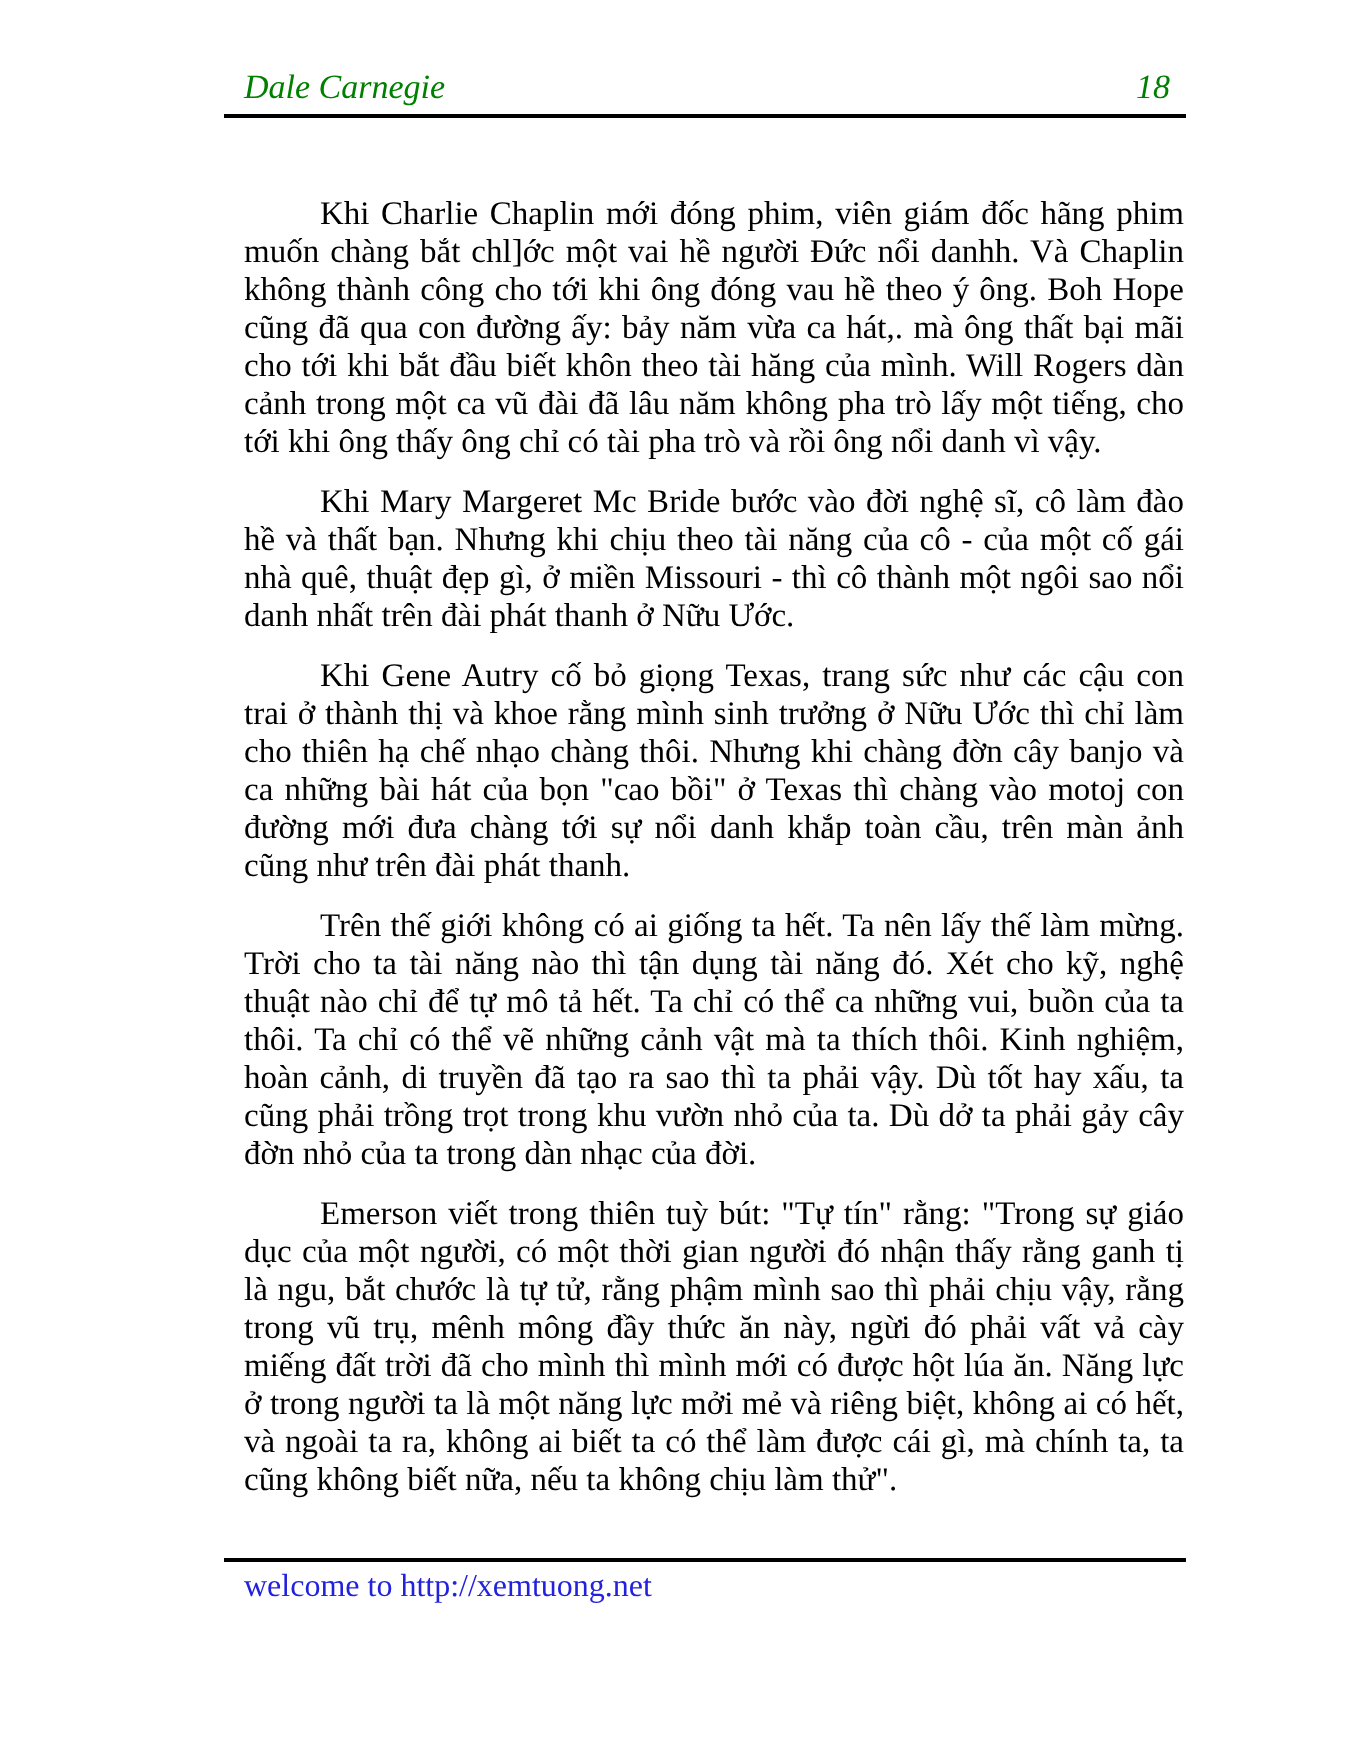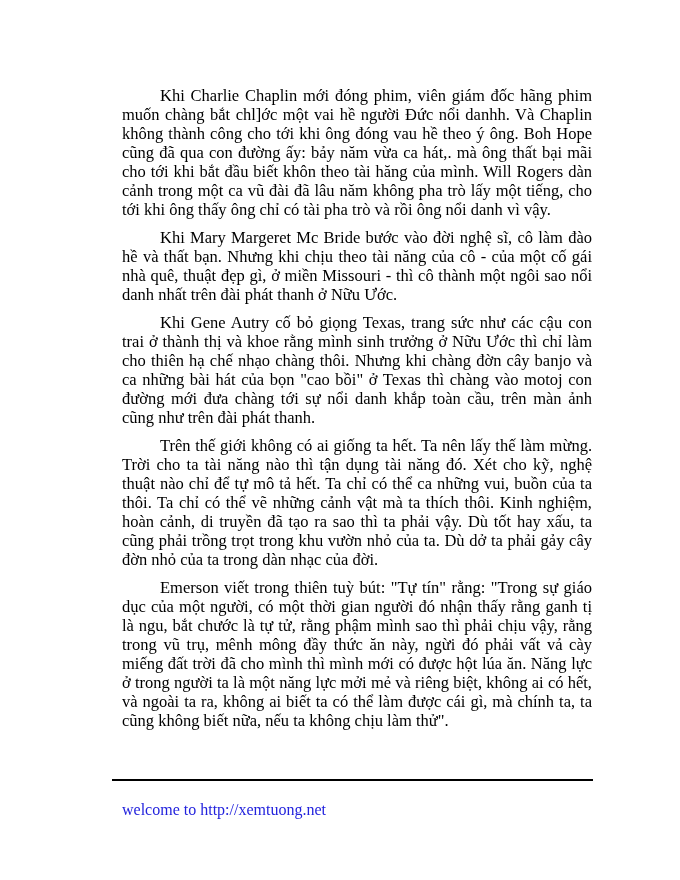--- a/index.html
+++ b/index.html
@@ -41,49 +41,53 @@
   }
   
   .content {
     position: absolute;
     top: 86px;
     left: 122px;
     width: 470px;
     color: #000000;
   }
   .content p {
-    margin: 0 0 9px 0;
+    margin: 11px 0 9px 0;
     font-size: 16.5px;
     line-height: 19px;
     text-align: justify;
     text-indent: 38px;
   }
   
   .footer {
     position: absolute;
     top: 779px;
     left: 112px;
     width: 481px;
     border-top: 2px solid #000000;
   }
   .footer .footer-link {
     display: inline-block;
     padding-left: 10px;
-    padding-top: 20px;
+    padding-top: 4px;
     font-size: 16px;
     color: #2222DD;
     text-decoration: none;
     cursor: pointer;
   }
 </style>
 </head>
 <body>
 
 <div class="page">
 
+  <div class="header">
+    <span class="author">Dale Carnegie</span>
+    <span class="page-number">18</span>
+  </div>
 
   <div class="content">
     <p>Khi Charlie Chaplin mới đóng phim, viên giám đốc hãng phim muốn chàng bắt chl]ớc một vai hề người Đức nổi danhh. Và Chaplin không thành công cho tới khi ông đóng vau hề theo ý ông. Boh Hope cũng đã qua con đường ấy: bảy năm vừa ca hát,. mà ông thất bại mãi cho tới khi bắt đầu biết khôn theo tài hăng của mình. Will Rogers dàn cảnh trong một ca vũ đài đã lâu năm không pha trò lấy một tiếng, cho tới khi ông thấy ông chỉ có tài pha trò và rồi ông nổi danh vì vậy.</p>
     <p>Khi Mary Margeret Mc Bride bước vào đời nghệ sĩ, cô làm đào hề và thất bạn. Nhưng khi chịu theo tài năng của cô - của một cố gái nhà quê, thuật đẹp gì, ở miền Missouri - thì cô thành một ngôi sao nổi danh nhất trên đài phát thanh ở Nữu Ước.</p>
     <p>Khi Gene Autry cố bỏ giọng Texas, trang sức như các cậu con trai ở thành thị và khoe rằng mình sinh trưởng ở Nữu Ước thì chỉ làm cho thiên hạ chế nhạo chàng thôi. Nhưng khi chàng đờn cây banjo và ca những bài hát của bọn "cao bồi" ở Texas thì chàng vào motoj con đường mới đưa chàng tới sự nổi danh khắp toàn cầu, trên màn ảnh cũng như trên đài phát thanh.</p>
     <p>Trên thế giới không có ai giống ta hết. Ta nên lấy thế làm mừng. Trời cho ta tài năng nào thì tận dụng tài năng đó. Xét cho kỹ, nghệ thuật nào chỉ để tự mô tả hết. Ta chỉ có thể ca những vui, buồn của ta thôi. Ta chỉ có thể vẽ những cảnh vật mà ta thích thôi. Kinh nghiệm, hoàn cảnh, di truyền đã tạo ra sao thì ta phải vậy. Dù tốt hay xấu, ta cũng phải trồng trọt trong khu vườn nhỏ của ta. Dù dở ta phải gảy cây đờn nhỏ của ta trong dàn nhạc của đời.</p>
     <p>Emerson viết trong thiên tuỳ bút: "Tự tín" rằng: "Trong sự giáo dục của một người, có một thời gian người đó nhận thấy rằng ganh tị là ngu, bắt chước là tự tử, rằng phậm mình sao thì phải chịu vậy, rằng trong vũ trụ, mênh mông đầy thức ăn này, ngừi đó phải vất vả cày miếng đất trời đã cho mình thì mình mới có được hột lúa ăn. Năng lực ở trong người ta là một năng lực mởi mẻ và riêng biệt, không ai có hết, và ngoài ta ra, không ai biết ta có thể làm được cái gì, mà chính ta, ta cũng không biết nữa, nếu ta không chịu làm thử".</p>
   </div>
 
   <div class="footer">

